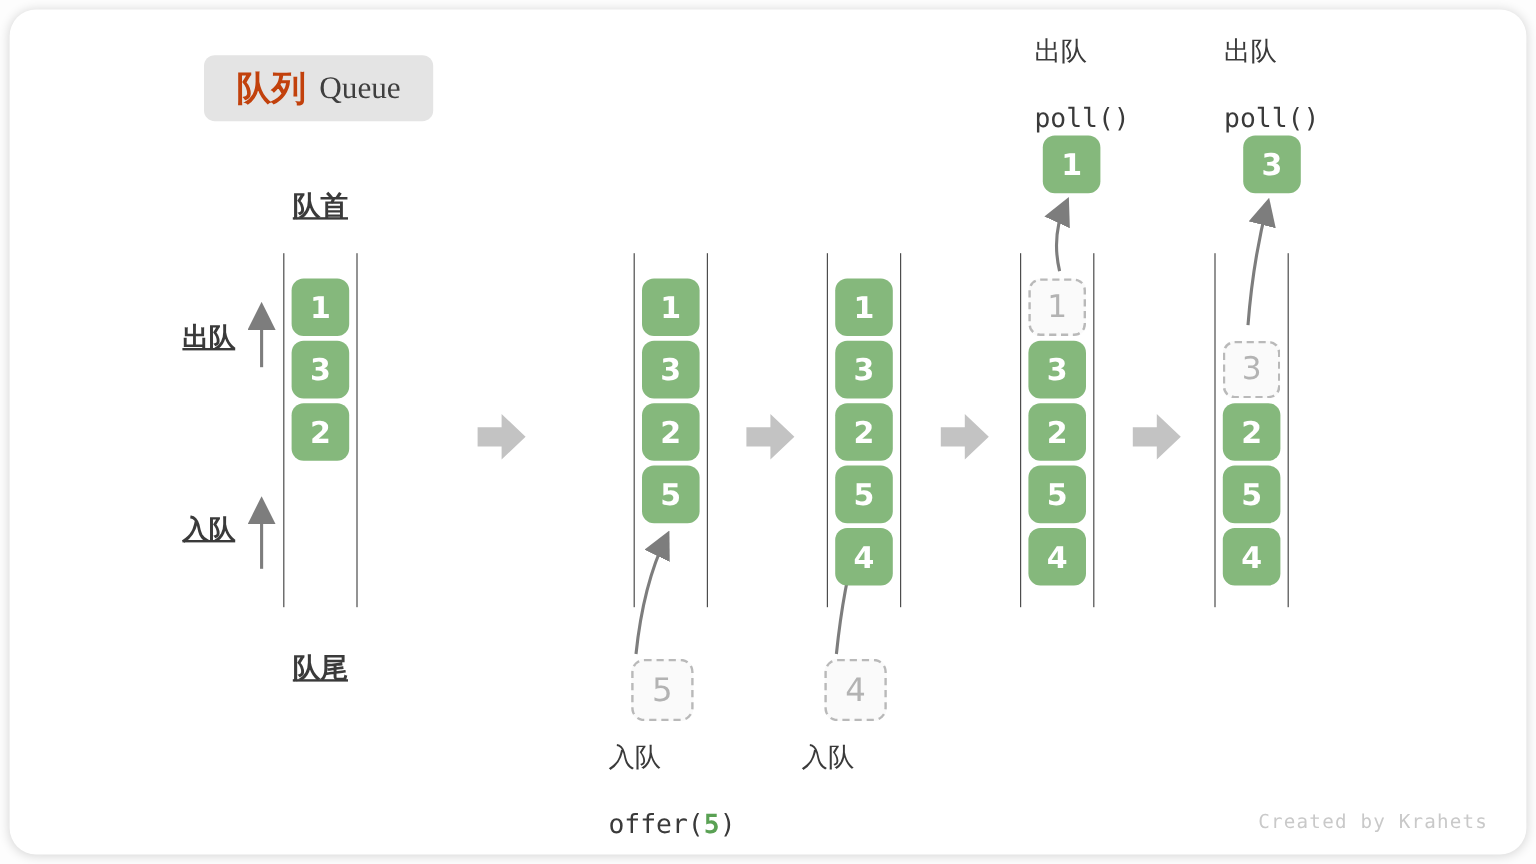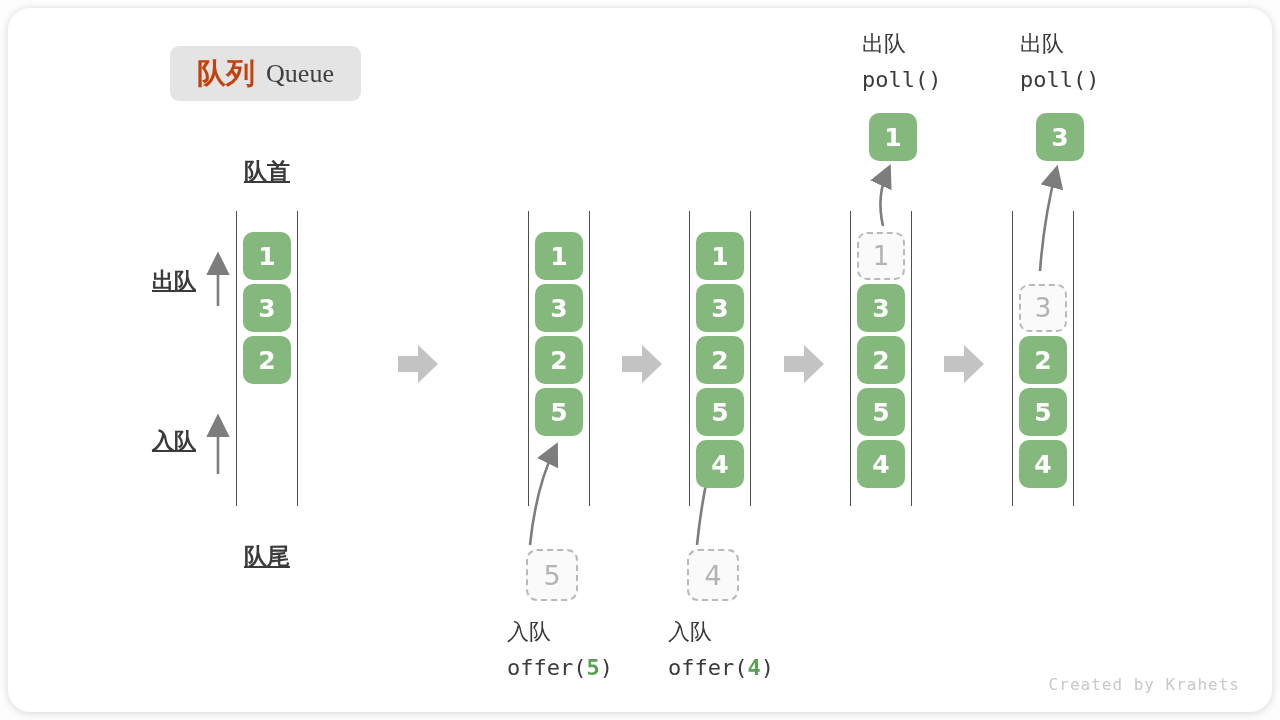--- a/index.html
+++ b/index.html
@@ -52,21 +52,21 @@
   .cell.dashed{
     background:#fafafa; border:2px dashed var(--dashed-border);
     color:var(--dashed-text); font-weight:normal; font-size:26px;
   }
   .cell.pending{
     width:52px; height:52px; background:#fafafa;
     border:2px dashed var(--dashed-border); color:var(--dashed-text);
     font-weight:normal; font-size:27px; border-radius:11px;
   }
   .caption{position:absolute; font-size:22px; line-height:36px; color:var(--text-dark); white-space:nowrap;}
-  .caption .code{font-family:"DejaVu Sans Mono","Liberation Mono",monospace;}
+  .caption .code{font-family:"DejaVu Sans Mono","Liberation Mono",monospace;margin-top:20px;}
   .caption .arg{color:var(--code-green); font-weight:bold;}
   .watermark{
     position:absolute; right:40px; top:675px;
     font-family:"DejaVu Sans Mono","Liberation Mono",monospace;
     font-size:16px; color:var(--watermark-color); letter-spacing:1px;
   }
 </style>
 </head>
 <body>
 
@@ -121,21 +121,20 @@
     </div>
     <div class="queue-channel" style="left: 689px; top: 211px; position: absolute; width: 62px; height: 295px;"></div>
     <div class="cell solid" style="left: 696px; top: 232px; position: absolute;">1</div>
     <div class="cell solid" style="left: 696px; top: 284px; position: absolute;">3</div>
     <div class="cell solid" style="left: 696px; top: 336px; position: absolute;">2</div>
     <div class="cell solid" style="left: 696px; top: 388px; position: absolute;">5</div>
     <div class="cell solid" style="left: 696px; top: 440px; position: absolute;">4</div>
     <div class="cell pending" style="left: 687px; top: 549px; position: absolute;">4</div>
     <div class="caption" style="left: 668px; top: 614px; position: absolute;">
       <div>入队</div>
-      <div class="code"><span>offer(</span><span class="arg">4</span><span>)</span></div>
     </div>
     <div class="queue-channel" style="left: 850px; top: 211px; position: absolute; width: 62px; height: 295px;"></div>
     <div class="cell dashed" style="left: 857px; top: 232px; position: absolute;">1</div>
     <div class="cell solid" style="left: 857px; top: 284px; position: absolute;">3</div>
     <div class="cell solid" style="left: 857px; top: 336px; position: absolute;">2</div>
     <div class="cell solid" style="left: 857px; top: 388px; position: absolute;">5</div>
     <div class="cell solid" style="left: 857px; top: 440px; position: absolute;">4</div>
     <div class="cell solid" style="left: 869px; top: 113px; position: absolute;">1</div>
     <div class="caption" style="left: 862px; top: 26px; position: absolute;">
       <div>出队</div>

